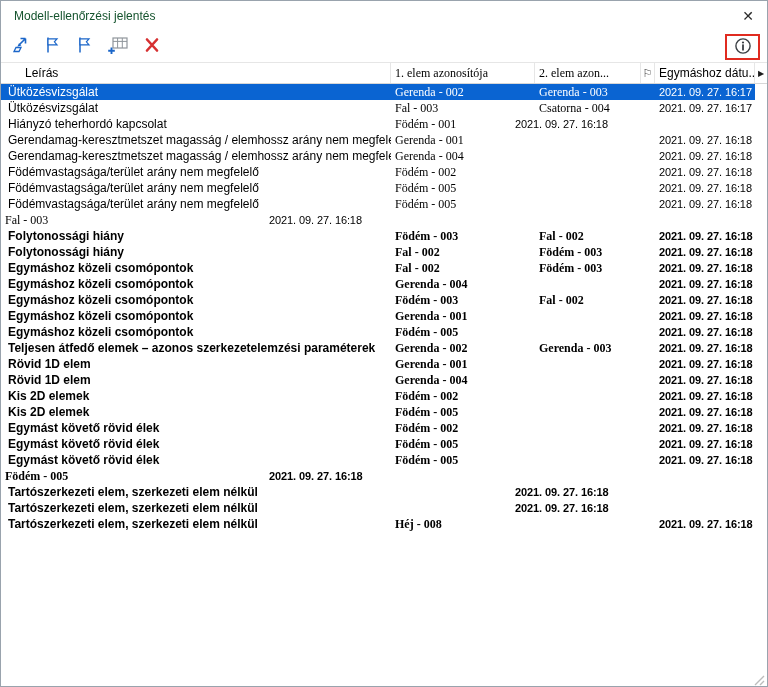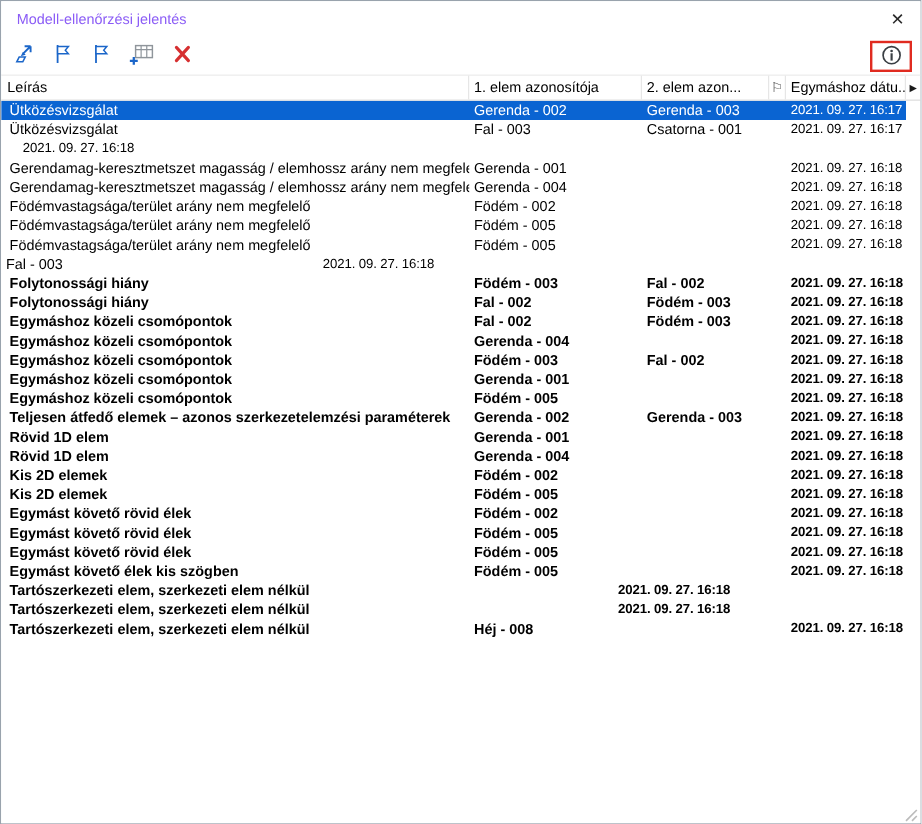--- a/index.html
+++ b/index.html
@@ -12,21 +12,21 @@
     width: 768px; height: 687px; box-sizing: border-box;
     border: 1px solid #99a3ad; background: #fff;
     display: flex; flex-direction: column; position: relative;
   }
   
   .titlebar {
     height: 30px; flex: 0 0 auto;
     display: flex; align-items: center; padding-left: 13px;
     background: #fff;
   }
-  .title { font-size: 12px; color: #8b5cf6; }
+  .title { font-size: 12px; color: #14532d; }
   .close-btn {
     margin-left: auto; width: 38px; height: 30px;
     background: none; border: none; cursor: pointer;
     display: flex; align-items: center; justify-content: center;
     font-size: 14px; color: #2a2a2a; font-family: "Liberation Sans", sans-serif;
   }
   
   .toolbar {
     height: 31px; flex: 0 0 auto; position: relative;
     display: flex; align-items: center; padding-left: 7px; gap: 8px;
@@ -52,23 +52,23 @@
     height: 20px; flex: 0 0 auto; display: flex;
     border-top: 1px solid #e6e6e6; border-bottom: 1px solid #d7d7d7;
     font-size: 12px; color: #000; background: #fff;
   }
   .th {
     display: flex; align-items: center;
     border-right: 1px solid #e6e6e6;
     padding: 0 2px 0 4px; box-sizing: border-box;
     overflow: hidden; white-space: nowrap; cursor: default;
   }
-  .col-desc  { width: 390px; padding-left: 5px; }
-  .col-e1    { width: 144px; }
-  .col-e2    { width: 106px; }
+  .col-desc  { width: 390px; padding-left: 24px; }
+  .col-e1    { width: 144px; font-family: Liberation Serif, serif; }
+  .col-e2    { width: 106px; font-family: Liberation Serif, serif; }
   .col-flag  { width: 14px; padding: 0 1px; justify-content: center; }
   .col-date  { width: 100px; }
   .col-scroll{ width: 12px; border-right: none; padding: 0; justify-content: center; }
   .flag-glyph   { font-size: 11px; color: #444; }
   .scroll-glyph { font-size: 8px; color: #1a1a1a; }
 
   .tbody { flex: 1 1 auto; overflow: hidden; background: #fff; }
   .tr {
     display: flex; height: 16px; width: 754px;
     font-size: 12px; color: #000; background: #fff;
@@ -170,25 +170,27 @@
       <div class="tr selected">
       <div class="td col-desc">Ütközésvizsgálat</div>
       <div class="td col-e1">Gerenda - 002</div>
       <div class="td col-e2">Gerenda - 003</div>
       <div class="td col-flag"></div>
       <div class="td col-date">2021. 09. 27. 16:17</div>
     </div>
       <div class="tr">
       <div class="td col-desc">Ütközésvizsgálat</div>
       <div class="td col-e1">Fal - 003</div>
-      <div class="td col-e2">Csatorna - 001</div>
+      <div class="td col-e2">Csatorna - 004</div>
       <div class="td col-flag"></div>
       <div class="td col-date">2021. 09. 27. 16:17</div>
     </div>
       <div class="tr">
+      <div class="td col-desc">Hiányzó teherhordó kapcsolat</div>
+      <div class="td col-e2">Födém - 001</div>
       <div class="td col-flag"></div>
       <div class="td col-date">2021. 09. 27. 16:18</div>
     </div>
       <div class="tr">
       <div class="td col-desc">Gerendamag-keresztmetszet magasság / elemhossz arány nem megfelelő</div>
       <div class="td col-e1">Gerenda - 001</div>
       <div class="td col-e2"></div>
       <div class="td col-flag"></div>
       <div class="td col-date">2021. 09. 27. 16:18</div>
     </div>
@@ -325,21 +327,20 @@
       <div class="td col-date">2021. 09. 27. 16:18</div>
     </div>
       <div class="tr bold">
       <div class="td col-desc">Egymást követő rövid élek</div>
       <div class="td col-e1">Födém - 005</div>
       <div class="td col-e2"></div>
       <div class="td col-flag"></div>
       <div class="td col-date">2021. 09. 27. 16:18</div>
     </div>
       <div class="tr bold">
-      <div class="td col-desc">Egymást követő élek kis szögben</div>
       <div class="td col-e1">Födém - 005</div>
       <div class="td col-e2"></div>
       <div class="td col-flag"></div>
       <div class="td col-date">2021. 09. 27. 16:18</div>
     </div>
       <div class="tr bold">
       <div class="td col-desc">Tartószerkezeti elem, szerkezeti elem nélkül</div>
       <div class="td col-e2"></div>
       <div class="td col-flag"></div>
       <div class="td col-date">2021. 09. 27. 16:18</div>

